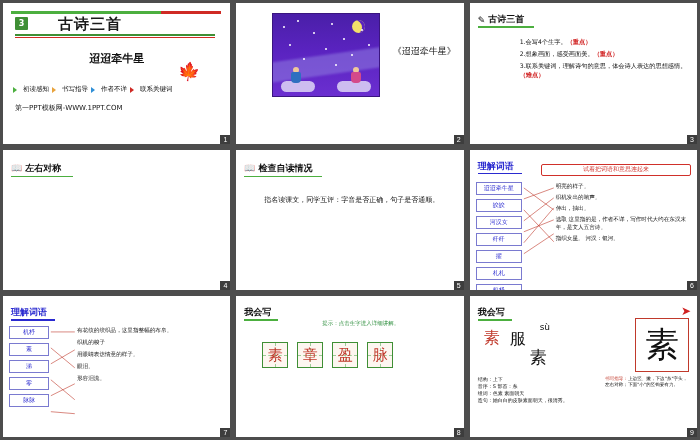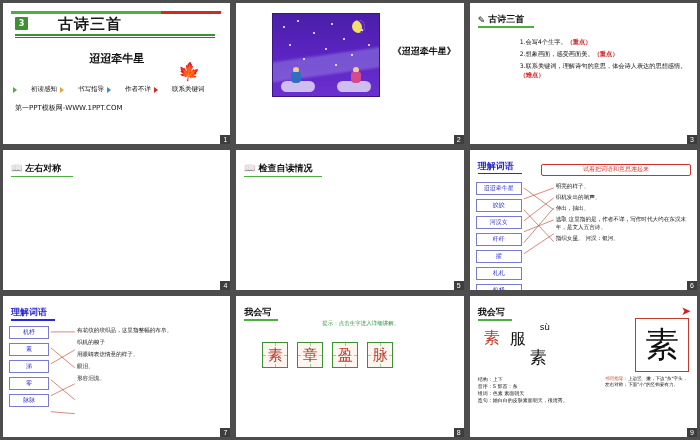--- a/index.html
+++ b/index.html
@@ -59,21 +59,21 @@
   .s1-leaf {
     position:absolute; right:30px; top:58px; font-size:18px; color:#d4401f;
     transform: rotate(8deg);
   }
   .s1-tabs {
     position:absolute; left:10px; top:82px; width:212px;
     display:flex; gap:3px; align-items:center;
   }
   .s1-tab {
     font-size:6.5px; color:#111; white-space:nowrap;
-    display:flex; align-items:center; gap:14px;
+    display:flex; align-items:center; gap:6px;
   }
   .s1-tab .dot { display:inline-block; width:0; height:0;
     border-left:4px solid #4caf3f; border-top:3px solid transparent; border-bottom:3px solid transparent; }
   .s1-tab:nth-child(2) .dot { border-left-color:#e8a33d; }
   .s1-tab:nth-child(3) .dot { border-left-color:#2f8fd6; }
   .s1-tab:nth-child(4) .dot { border-left-color:#cf2a24; }
   .s1-foot {
     position:absolute; left:12px; top:100px;
     font-size:7px; color:#111;
   }
@@ -103,21 +103,21 @@
   .s2-cloudR {
     position:absolute; right:8px; bottom:4px; width:34px; height:11px;
     background:#cdbdf0; border-radius:11px;
   }
   .s2-figL { position:absolute; left:18px; bottom:13px; width:10px; height:16px; }
   .s2-figR { position:absolute; right:18px; bottom:13px; width:10px; height:16px; }
   .fig-head { position:absolute; left:2px; top:0; width:6px; height:6px; border-radius:50%; background:#f0c89a; }
   .fig-body { position:absolute; left:0; top:5px; width:10px; height:11px; border-radius:2px 2px 4px 4px; }
   .s2-caption {
     position:absolute; right:8px; top:42px;
-    font-size:9px; font-weight:bold; color:#111;
+    font-size:9px; font-weight:normal; color:#111;
   }
 
   
   .hdr { position:absolute; display:flex; align-items:center; gap:3px; }
   .hdr .ico { font-size:9px; }
   .hdr .txt { font-size:9px; font-weight:bold; color:#111; }
   .hdr-underline { position:absolute; height:1.5px; background:#4caf3f; }
   .s3-list { position:absolute; left:10px; top:28px; right:8px; font-size:6.2px; line-height:9px; color:#111; }
   .s3-list li { list-style:none; margin:0 0 3px 0; }
   .em-red { color:#d02020; font-weight:bold; }
@@ -276,20 +276,21 @@
     <div class="hdr-underline" style="left:8px;top:26px;width:62px;"></div>
     <div class="slide-num">4</div>
   </div>
 
   <div class="slide">
     <div class="hdr" style="left:8px;top:12px;">
       <span class="ico">📖</span>
       <span class="txt cn">检查自读情况</span>
     </div>
     <div class="hdr-underline" style="left:8px;top:26px;width:78px;"></div>
+    <div class="body-para cn">指名读课文，同学互评：字音是否正确，句子是否通顺。</div>
     <div class="slide-num">5</div>
   </div>
 
   <div class="slide">
     <div class="hdr" style="left:8px;top:10px;">
       <span class="txt cn" style="color:#2a2ad0;">理解词语</span>
     </div>
     <div class="hdr-underline" style="left:8px;top:23px;width:44px;background:#2a2ad0;"></div>
     <div class="s6-box cn">试着把词语和意思连起来</div>
 

